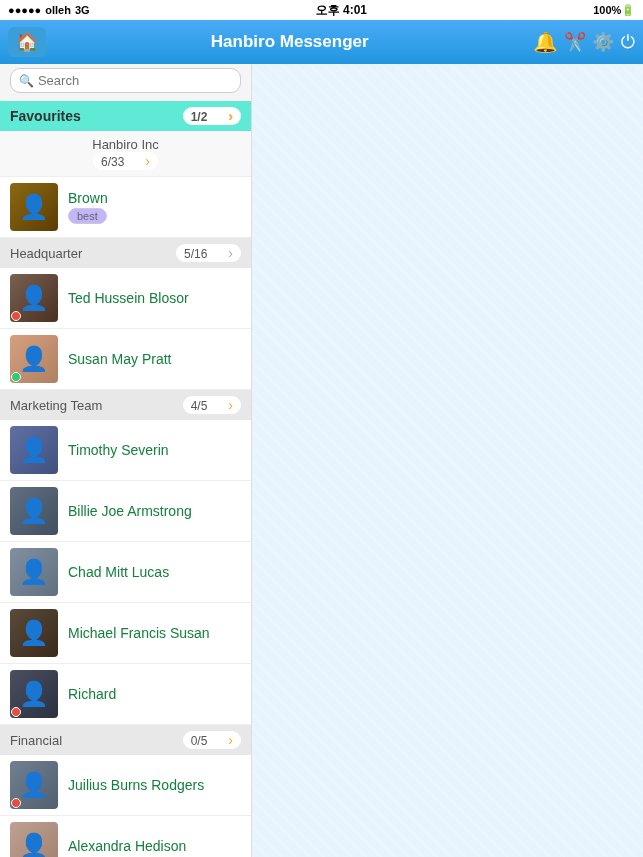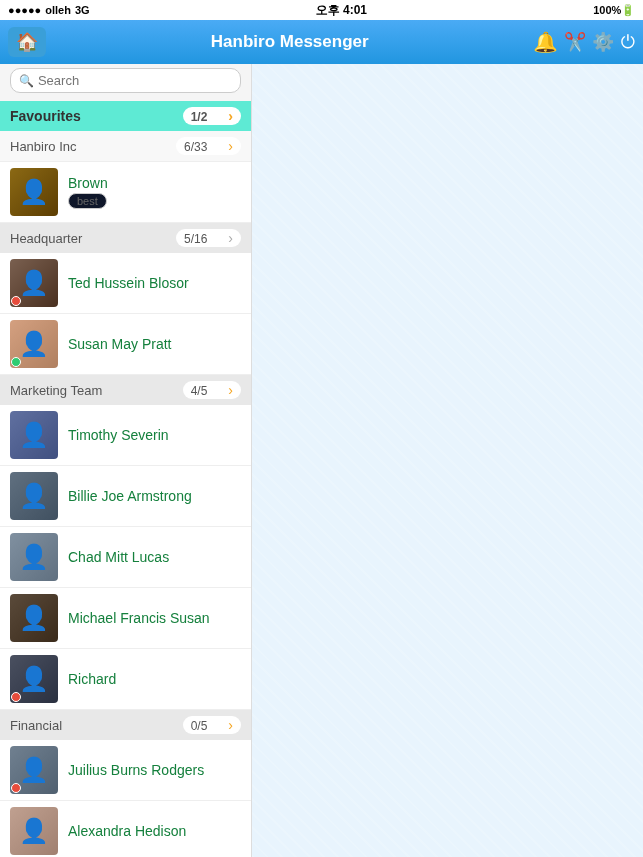--- a/index.html
+++ b/index.html
@@ -135,40 +135,41 @@
       width: 10px;
       height: 10px;
       border-radius: 50%;
       border: 1px solid #fff;
     }
     .dot-red { background: #e74c3c; }
     .dot-green { background: #2ecc71; }
     .contact-name { font-size: 14px; color: #15803d; }
     .contact-tag {
       display: inline-block;
-      background: #0f172a;
+      background: #c4b5fd;
       border: 1px solid #ccc;
       border-radius: 10px;
       font-size: 11px;
       color: #666;
       padding: 1px 8px;
       margin-top: 2px;
     }
 
     
     .hanbiro-row {
       display: flex;
       align-items: center;
       justify-content: space-between;
       padding: 6px 10px;
       background: #f8f8f8;
       border-bottom: 1px solid #eee;
       font-size: 13px;
       color: #555;
       cursor: pointer;
+      flex-direction: column;
     }
 
     
     .content-area {
       flex: 1;
       background: #e8f4fd;
       background-image: repeating-linear-gradient(
         45deg,
         rgba(255,255,255,0.15) 0px,
         rgba(255,255,255,0.15) 2px,

